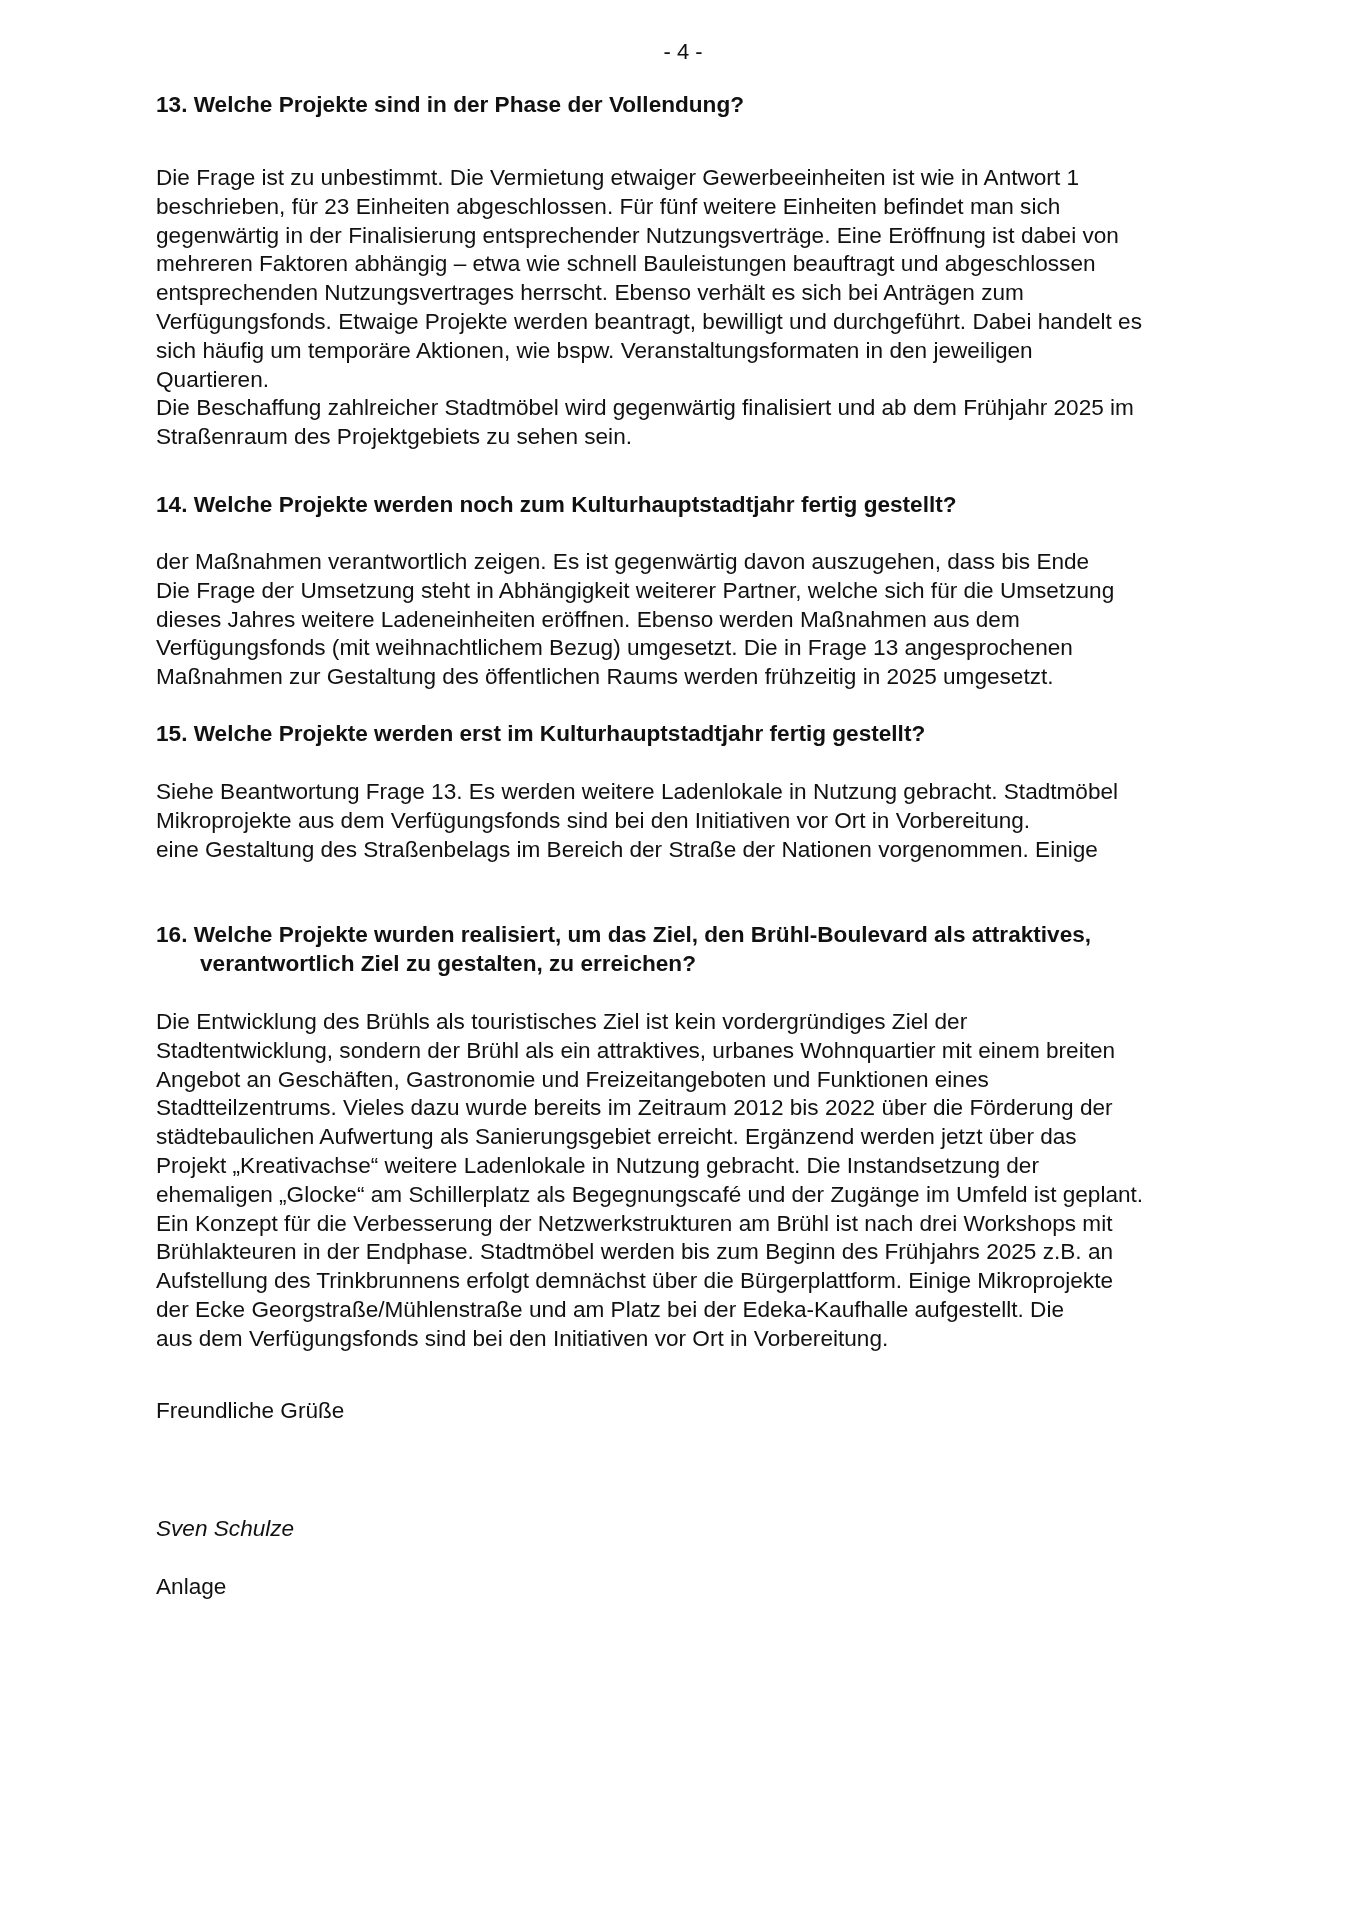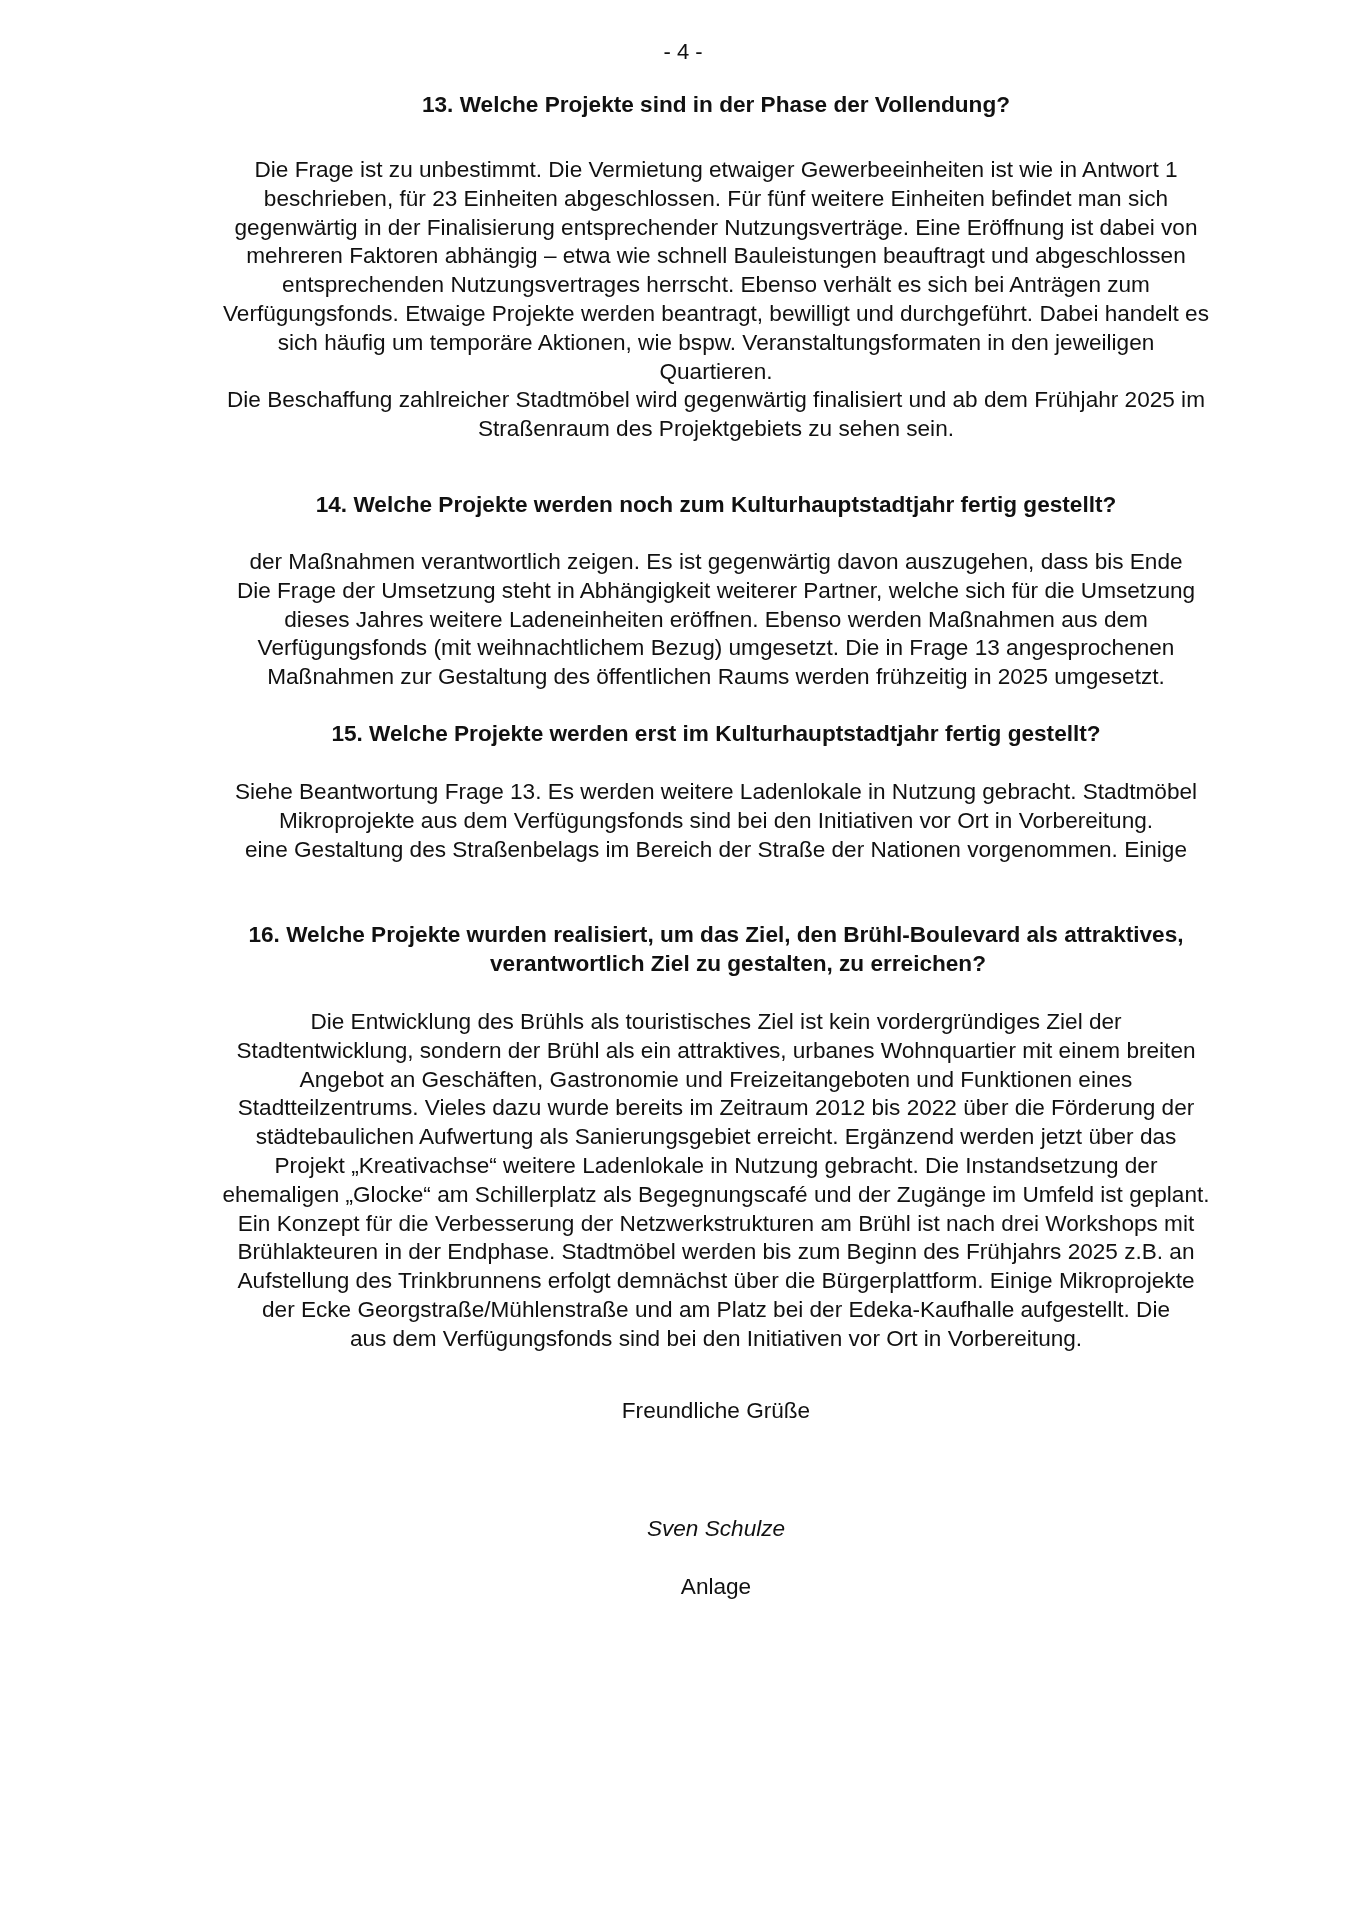--- a/index.html
+++ b/index.html
@@ -1,34 +1,34 @@
 <!DOCTYPE html>
 <html><head>
 <meta charset="utf-8">
 <style>
   html, body { margin: 0; padding: 0; background: #ffffff; }
   body { width: 1366px; height: 1907px; position: relative; overflow: hidden;
          font-family: "Liberation Sans", sans-serif; color: #111111; }
   .page-num { position: absolute; top: 38px; left: 0; width: 1366px; text-align: center;
               font-size: 22px; line-height: 28px; }
-  .block { position: absolute; left: 156px; width: 1120px; font-size: 22.6px; line-height: 28.8px; text-align: center; }
+  .block { position: absolute; left: 156px; width: 1120px; font-size: 22.6px; line-height: 28.8px; }
   .line { display: block; white-space: nowrap; }
   .heading { font-weight: bold; }
   .heading .indent { padding-left: 44px; }
   .sig { font-style: italic; }
 </style>
 </head>
 <body>
 
 <div class="page-num">- 4 -</div>
 
 <div class="block heading" style="top:91px">
   <span class="line">13. Welche Projekte sind in der Phase der Vollendung?</span>
 </div>
-<div class="block" style="top:156px">
+<div class="block" style="top:164px">
   <span class="line">Die Frage ist zu unbestimmt. Die Vermietung etwaiger Gewerbeeinheiten ist wie in Antwort 1</span>
   <span class="line">beschrieben, für 23 Einheiten abgeschlossen. Für fünf weitere Einheiten befindet man sich</span>
   <span class="line">gegenwärtig in der Finalisierung entsprechender Nutzungsverträge. Eine Eröffnung ist dabei von</span>
   <span class="line">mehreren Faktoren abhängig – etwa wie schnell Bauleistungen beauftragt und abgeschlossen</span>
   <span class="line">entsprechenden Nutzungsvertrages herrscht. Ebenso verhält es sich bei Anträgen zum</span>
   <span class="line">Verfügungsfonds. Etwaige Projekte werden beantragt, bewilligt und durchgeführt. Dabei handelt es</span>
   <span class="line">sich häufig um temporäre Aktionen, wie bspw. Veranstaltungsformaten in den jeweiligen</span>
   <span class="line">Quartieren.</span>
   <span class="line">Die Beschaffung zahlreicher Stadtmöbel wird gegenwärtig finalisiert und ab dem Frühjahr 2025 im</span>
   <span class="line">Straßenraum des Projektgebiets zu sehen sein.</span>

